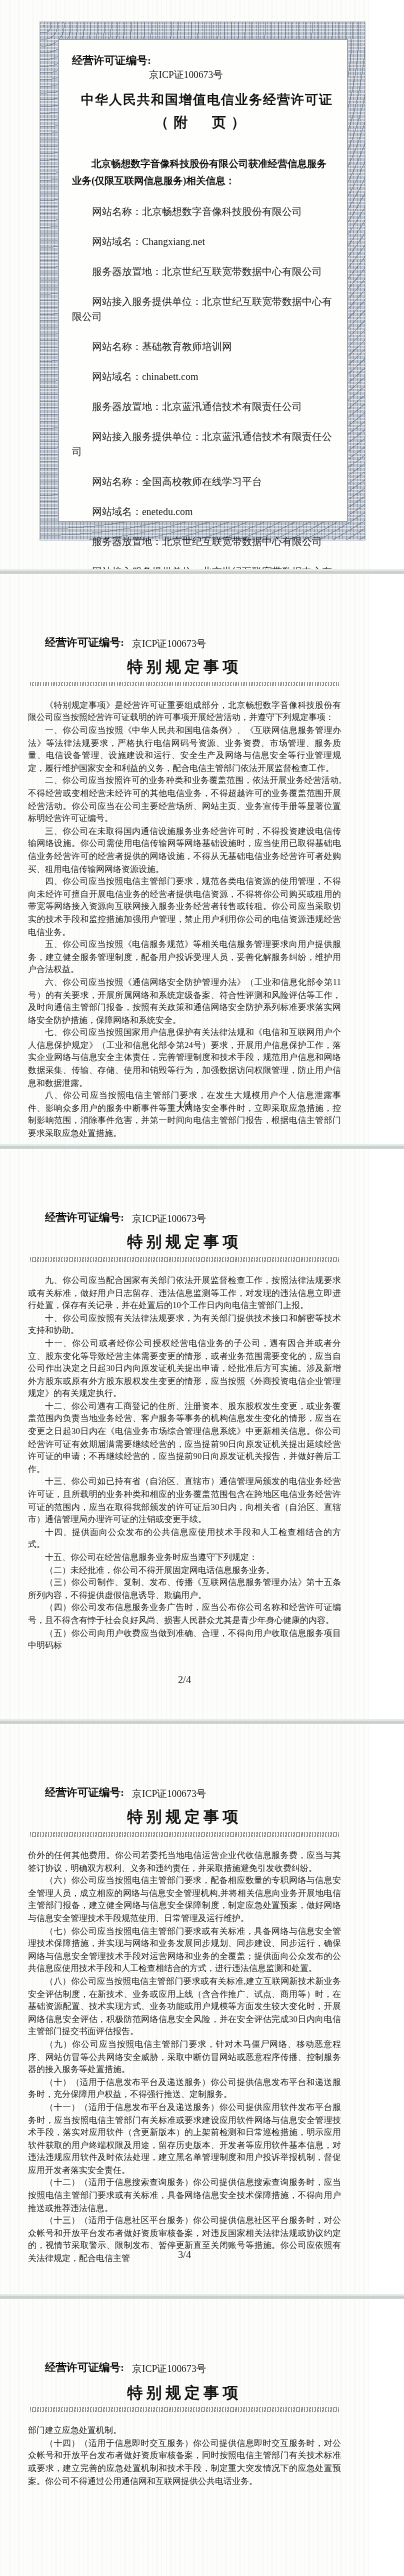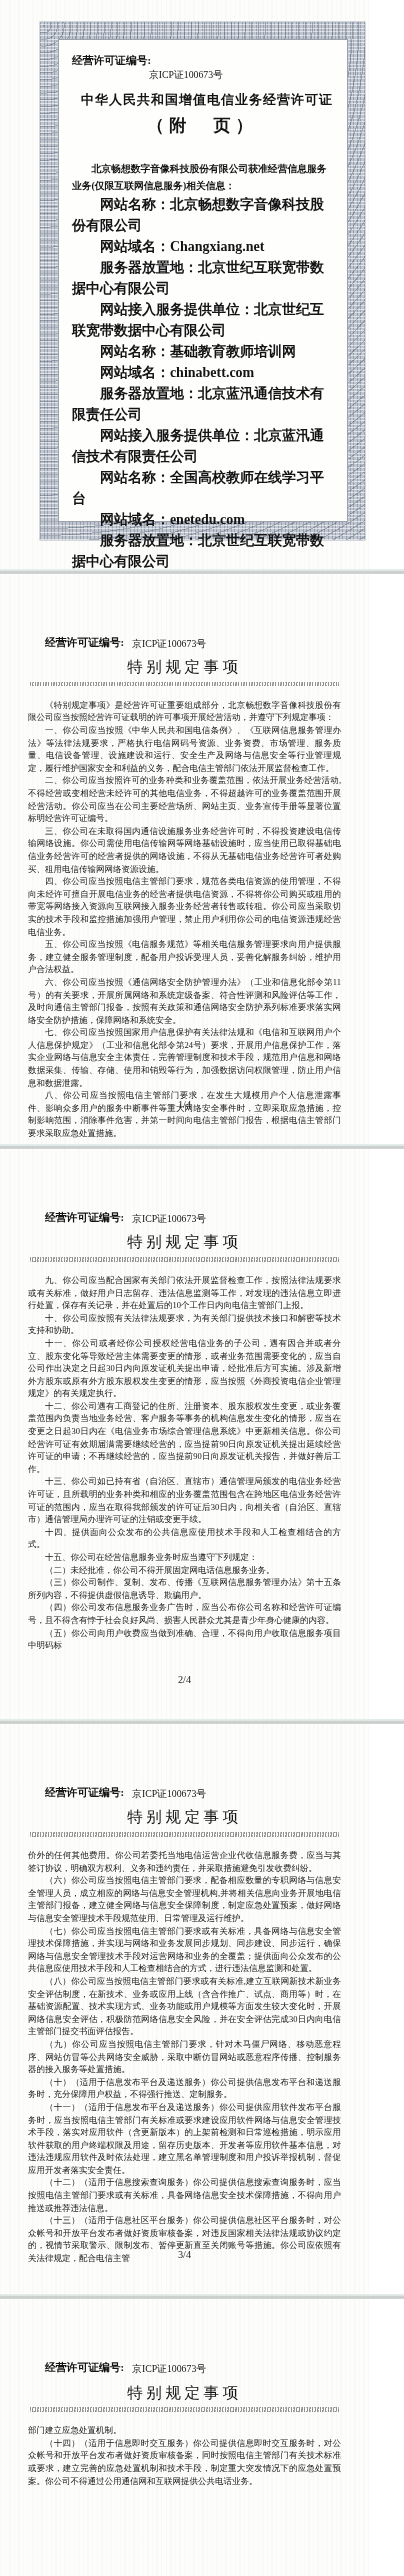--- a/index.html
+++ b/index.html
@@ -42,39 +42,39 @@
     box-sizing:border-box;
   }
   .cert-license{font-size:10.8px;font-weight:bold;}
   .cert-license .num{display:block;font-weight:normal;font-size:9.8px;margin:1px 0 0 77px;}
   .cert-title{
     margin:8.2px 0 0 0;text-align:right;
     font-size:13px;font-weight:bold;letter-spacing:1px;
   }
   .cert-subtitle{
     margin:5.2px 0 0 0;text-align:center;
-    font-size:17px;font-weight:bold;letter-spacing:5.2px;
+    font-size:14px;font-weight:bold;letter-spacing:5.2px;
   }
   .cert-intro{
     margin:23px 0 0 0;
     font-size:9.8px;font-weight:bold;line-height:1.75;text-indent:2em;
   }
   .cert-lines p{
-    margin:0 0 0 0;
-    font-size:14px;font-weight:bold;line-height:1.5;text-indent:2em;
+    margin:15px 0 0 0;
+    font-size:10px;font-weight:normal;line-height:1.5;text-indent:2em;
   }
 
   
   .prov-page{height:570px;}
   .prov-page.last{height:577px;}
   .prov-header{margin:62px 0 0 45px;font-size:10.8px;font-weight:bold;white-space:nowrap;}
   .prov-header .num{font-weight:normal;font-size:9.8px;position:relative;top:0.5px;margin-left:5.2px;}
   .prov-title{
     margin:7.2px 0 0 0;text-align:center;
-    font-size:15.5px;font-weight:normal;letter-spacing:3.6px;
+    font-size:15.5px;font-weight:bold;letter-spacing:3.6px;
   }
   .zigzag{
     width:309px;height:4.6px;margin:3.6px auto 0 auto;
     background-image:
       repeating-linear-gradient(100deg,#6d6d6d 0 1px, rgba(0,0,0,0) 1px 2.6px),
       repeating-linear-gradient(80deg,#a0a0a0 0 1px, rgba(0,0,0,0) 1px 2.6px);
     opacity:.75;
   }
   .prov-body{
     margin:12.4px 28px 0 28px;

